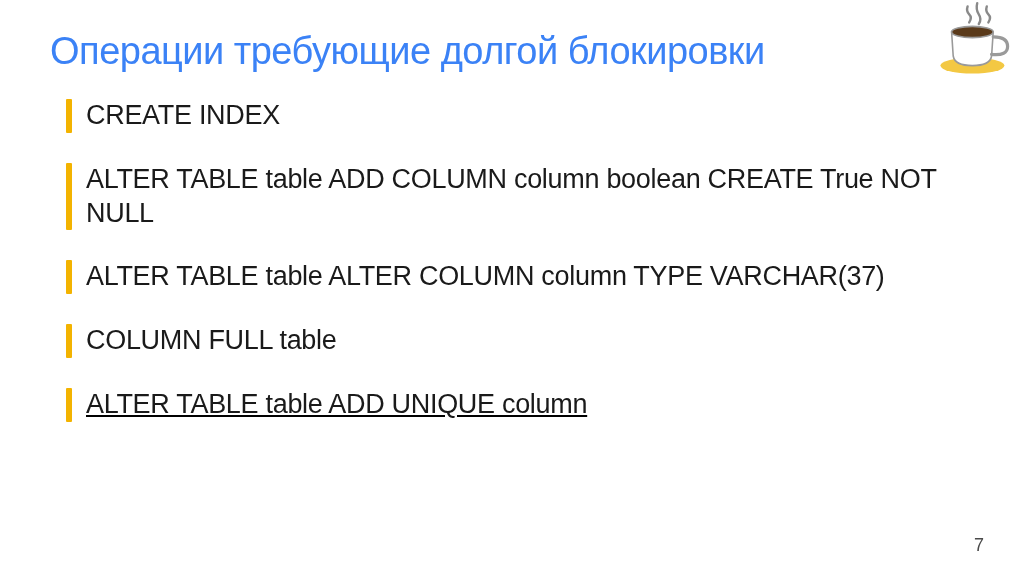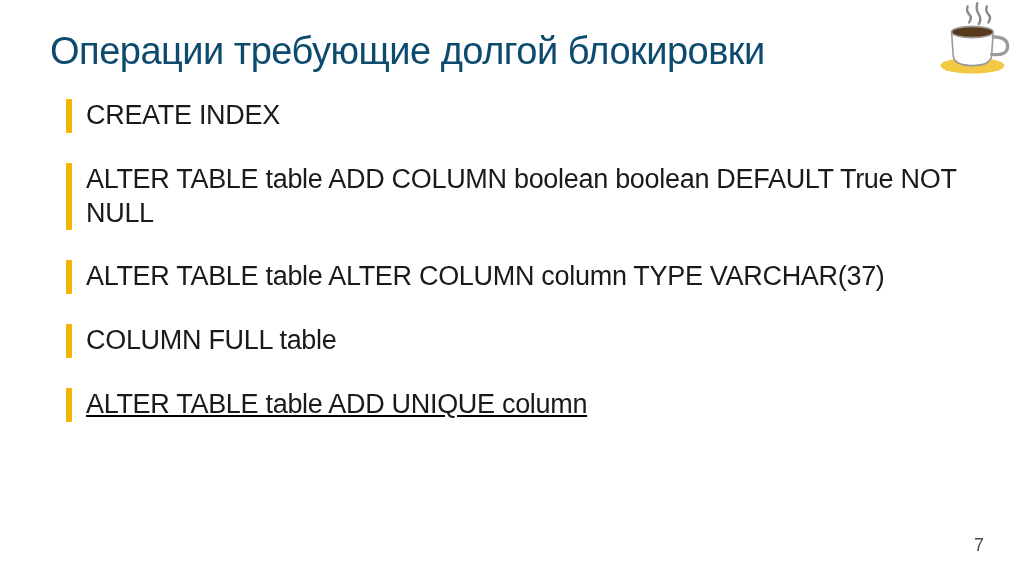--- a/index.html
+++ b/index.html
@@ -16,21 +16,21 @@
       overflow: hidden;
     }
     .slide {
       padding: 30px 50px 30px 50px;
       height: 100%;
       position: relative;
     }
     .title {
       font-size: 38px;
       font-weight: 400;
-      color: #0c4a6e;
+      color: #3b82f6;
       margin-bottom: 26px;
       letter-spacing: -0.5px;
     }
     .bullet-list {
       display: flex;
       flex-direction: column;
       gap: 30px;
     }
     .bullet-list.tight {
       gap: 14px;
@@ -90,21 +90,21 @@
 
   <h1 class="title">Операции требующие долгой блокировки</h1>
 
   <div class="bullet-list">
     <div class="bullet-item">
       <div class="bullet-bar"></div>
       <div class="bullet-text">CREATE INDEX</div>
     </div>
     <div class="bullet-item">
       <div class="bullet-bar"></div>
-      <div class="bullet-text">ALTER TABLE table ADD COLUMN boolean boolean DEFAULT True NOT NULL</div>
+      <div class="bullet-text">ALTER TABLE table ADD COLUMN column boolean CREATE True NOT NULL</div>
     </div>
     <div class="bullet-item">
       <div class="bullet-bar"></div>
       <div class="bullet-text">ALTER TABLE table ALTER COLUMN column TYPE VARCHAR(37)</div>
     </div>
     <div class="bullet-item">
       <div class="bullet-bar"></div>
       <div class="bullet-text">COLUMN FULL table</div>
     </div>
   </div>

